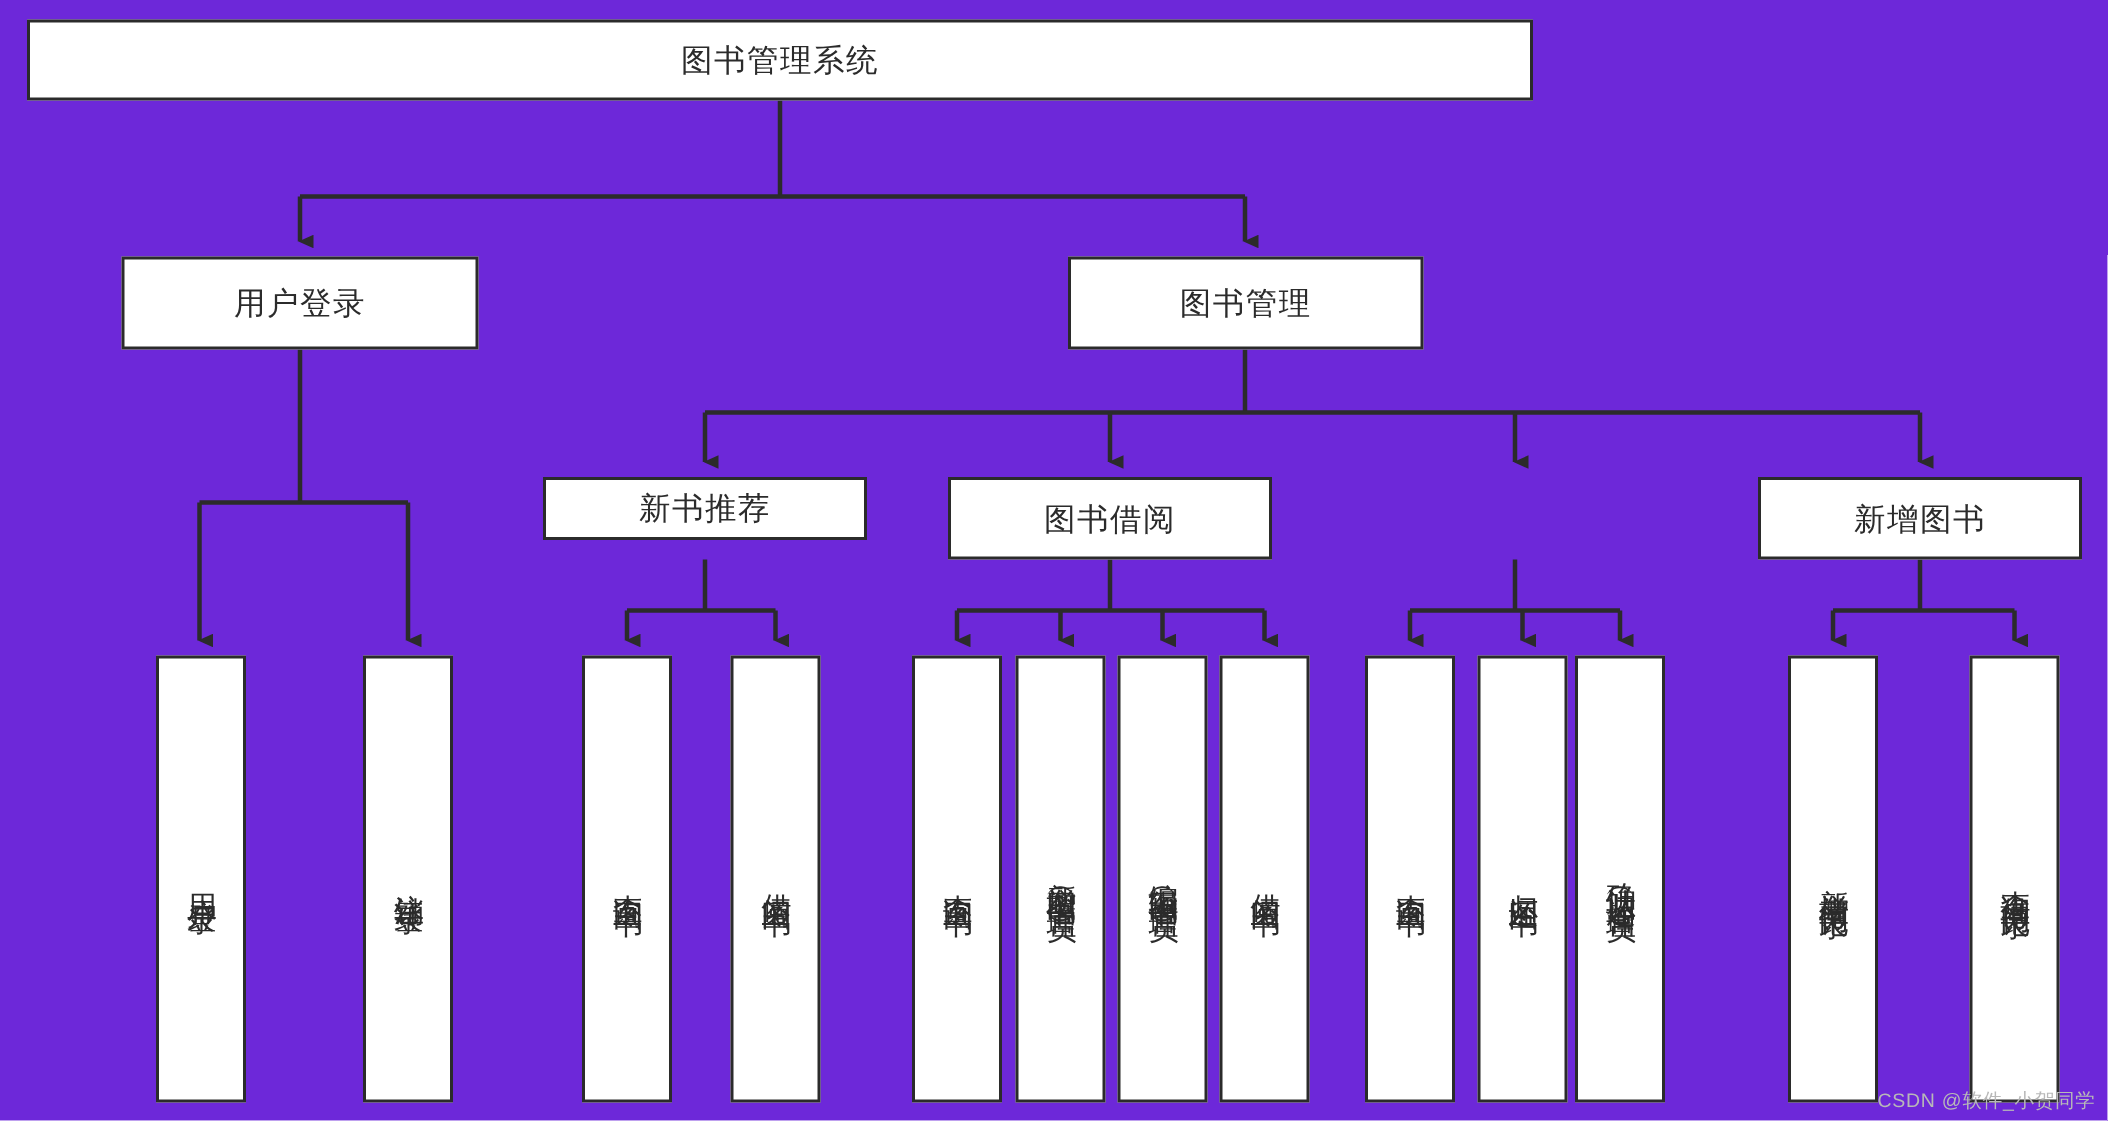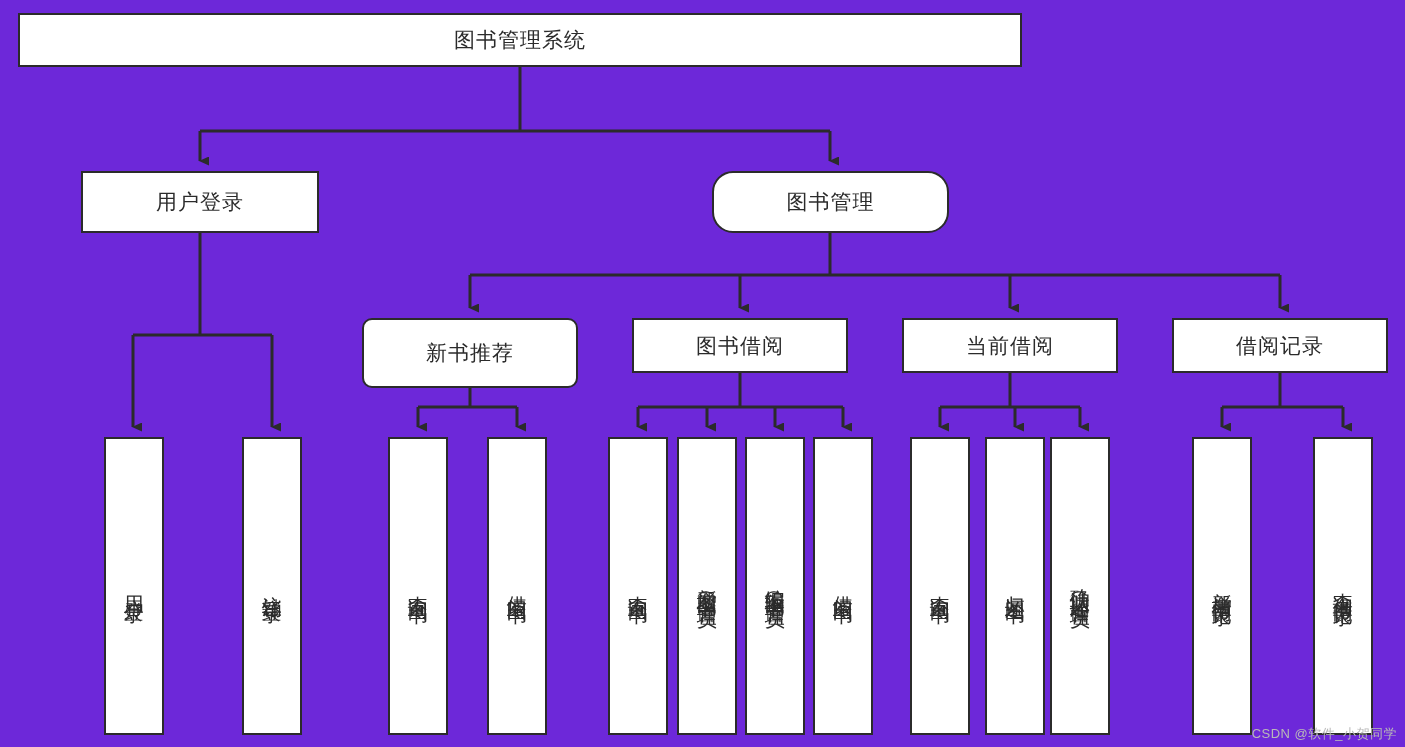--- a/index.html
+++ b/index.html
@@ -119,35 +119,32 @@
     </g>
   </svg>
 
   <div class="node horiz" style="left:18px; top:13px; width:1004px; height:54px;">
     <span class="htext">图书管理系统</span>
   </div>
 
   <div class="node horiz" style="left:81px; top:171px; width:238px; height:62px;">
     <span class="htext">用户登录</span>
   </div>
-  <div class="node horiz" style="left:712px; top:171px; width:237px; height:62px;border-radius:21px;">
+  <div class="node horiz" style="left:712px; top:171px; width:237px; height:62px;">
     <span class="htext">图书管理</span>
   </div>
 
-  <div class="node horiz" style="left:362px; top:318px; width:216px; height:70px;border-radius:10px;">
+  <div class="node horiz" style="left:362px; top:318px; width:216px; height:42px;">
     <span class="htext">新书推荐</span>
   </div>
   <div class="node horiz" style="left:632px; top:318px; width:216px; height:55px;justify-content:center;">
     <span class="htext">图书借阅</span>
   </div>
-  <div class="node horiz" style="left:902px; top:318px; width:216px; height:55px;">
-    <span class="htext">当前借阅</span>
-  </div>
   <div class="node horiz" style="left:1172px; top:318px; width:216px; height:55px;">
-    <span class="htext">借阅记录</span>
+    <span class="htext">新增图书</span>
   </div>
 
   <div class="node vert" style="left:104px; top:437px; width:60px; height:298px;">
     <span class="vtext">用户登录</span>
   </div>
   <div class="node vert" style="left:242px; top:437px; width:60px; height:298px;">
     <span class="vtext">注销登录</span>
   </div>
   <div class="node vert" style="left:388px; top:437px; width:60px; height:298px;">
     <span class="vtext">查询图书</span>

